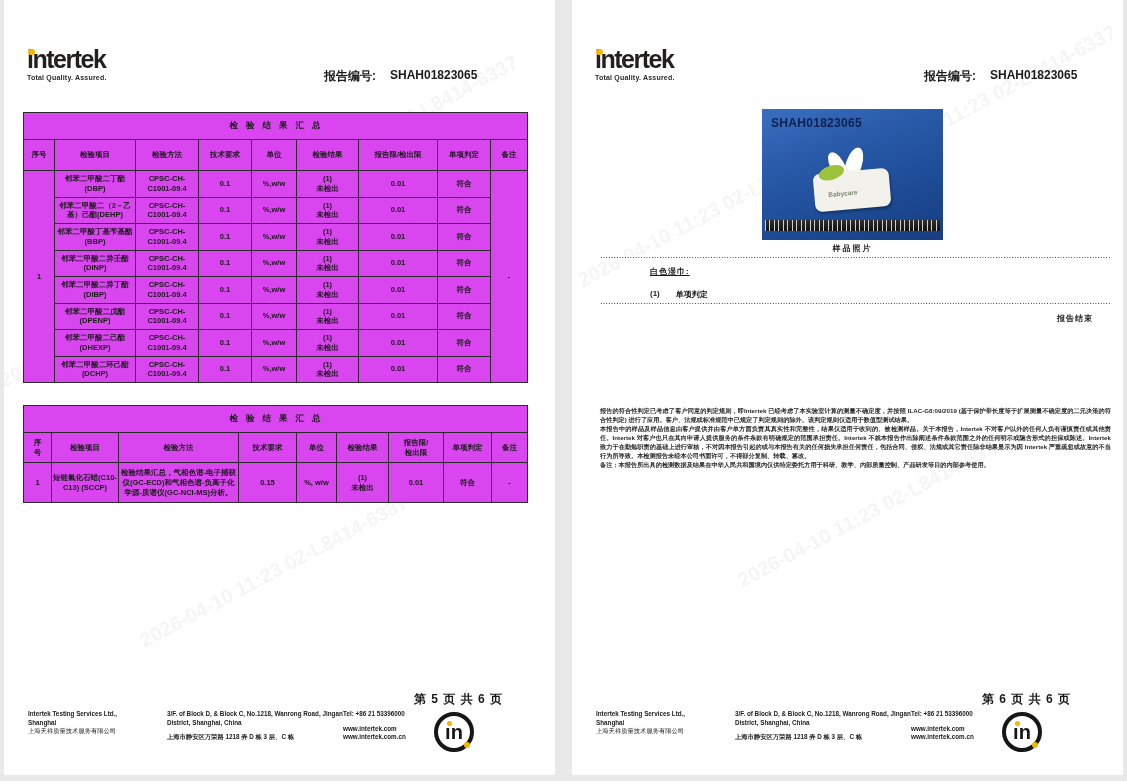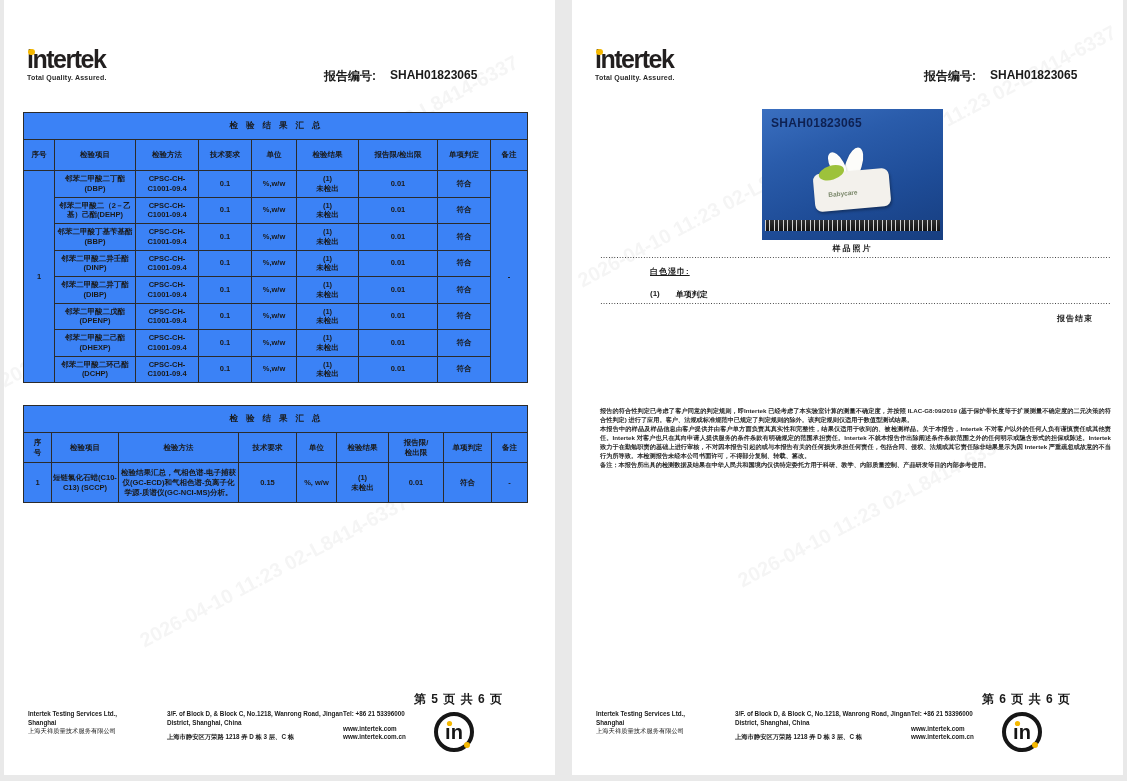--- a/index.html
+++ b/index.html
@@ -16,21 +16,21 @@
   .brand { position:absolute; left:23px; top:12px;margin-top:35px; }
   .brand-word { position:relative; font-size:25px; font-weight:700; letter-spacing:-1.5px; color:#221f1f; line-height:1; }
   .brand-word::after { content:""; position:absolute; left:1px; top:1.5px; width:6.5px; height:6.5px; border-radius:50%; background:#f5b800; }
   .brand-tag { font-size:7px; font-weight:700; color:#2a2a2a; margin-top:2px; letter-spacing:0.2px; }
 
   .repno { position:absolute; top:68px; font-size:12px; font-weight:700; display:flex; gap:14px; }
   .page-left .repno { left:320px; }
   .page-right .repno { left:352px; }
 
   
-  table { border-collapse:collapse; table-layout:fixed; position:absolute; left:19px; width:504px; background:#3b82f6; }
+  table { border-collapse:collapse; table-layout:fixed; position:absolute; left:19px; width:504px; background:#d946ef; }
   .t1 { top:112px; }
   .t2 { top:405px; }
   td,th { border:1px solid #2b2b2b; font-size:7.5px; font-weight:700; text-align:center; vertical-align:middle; padding:3px 1px; line-height:1.3; white-space:pre-line; word-wrap:break-word; }
   .tbl-title { letter-spacing:8px; font-size:8.5px; height:27px; padding-left:8px; }
   .t1 th { height:31px;text-align:center; }
   .t2 th { height:30px; }
   .t2 td.datacell { padding:5px 1px; }
 
   
   .pagenum { position:absolute; top:691px; right:52px; font-size:12px; font-weight:700; letter-spacing:1px; }

